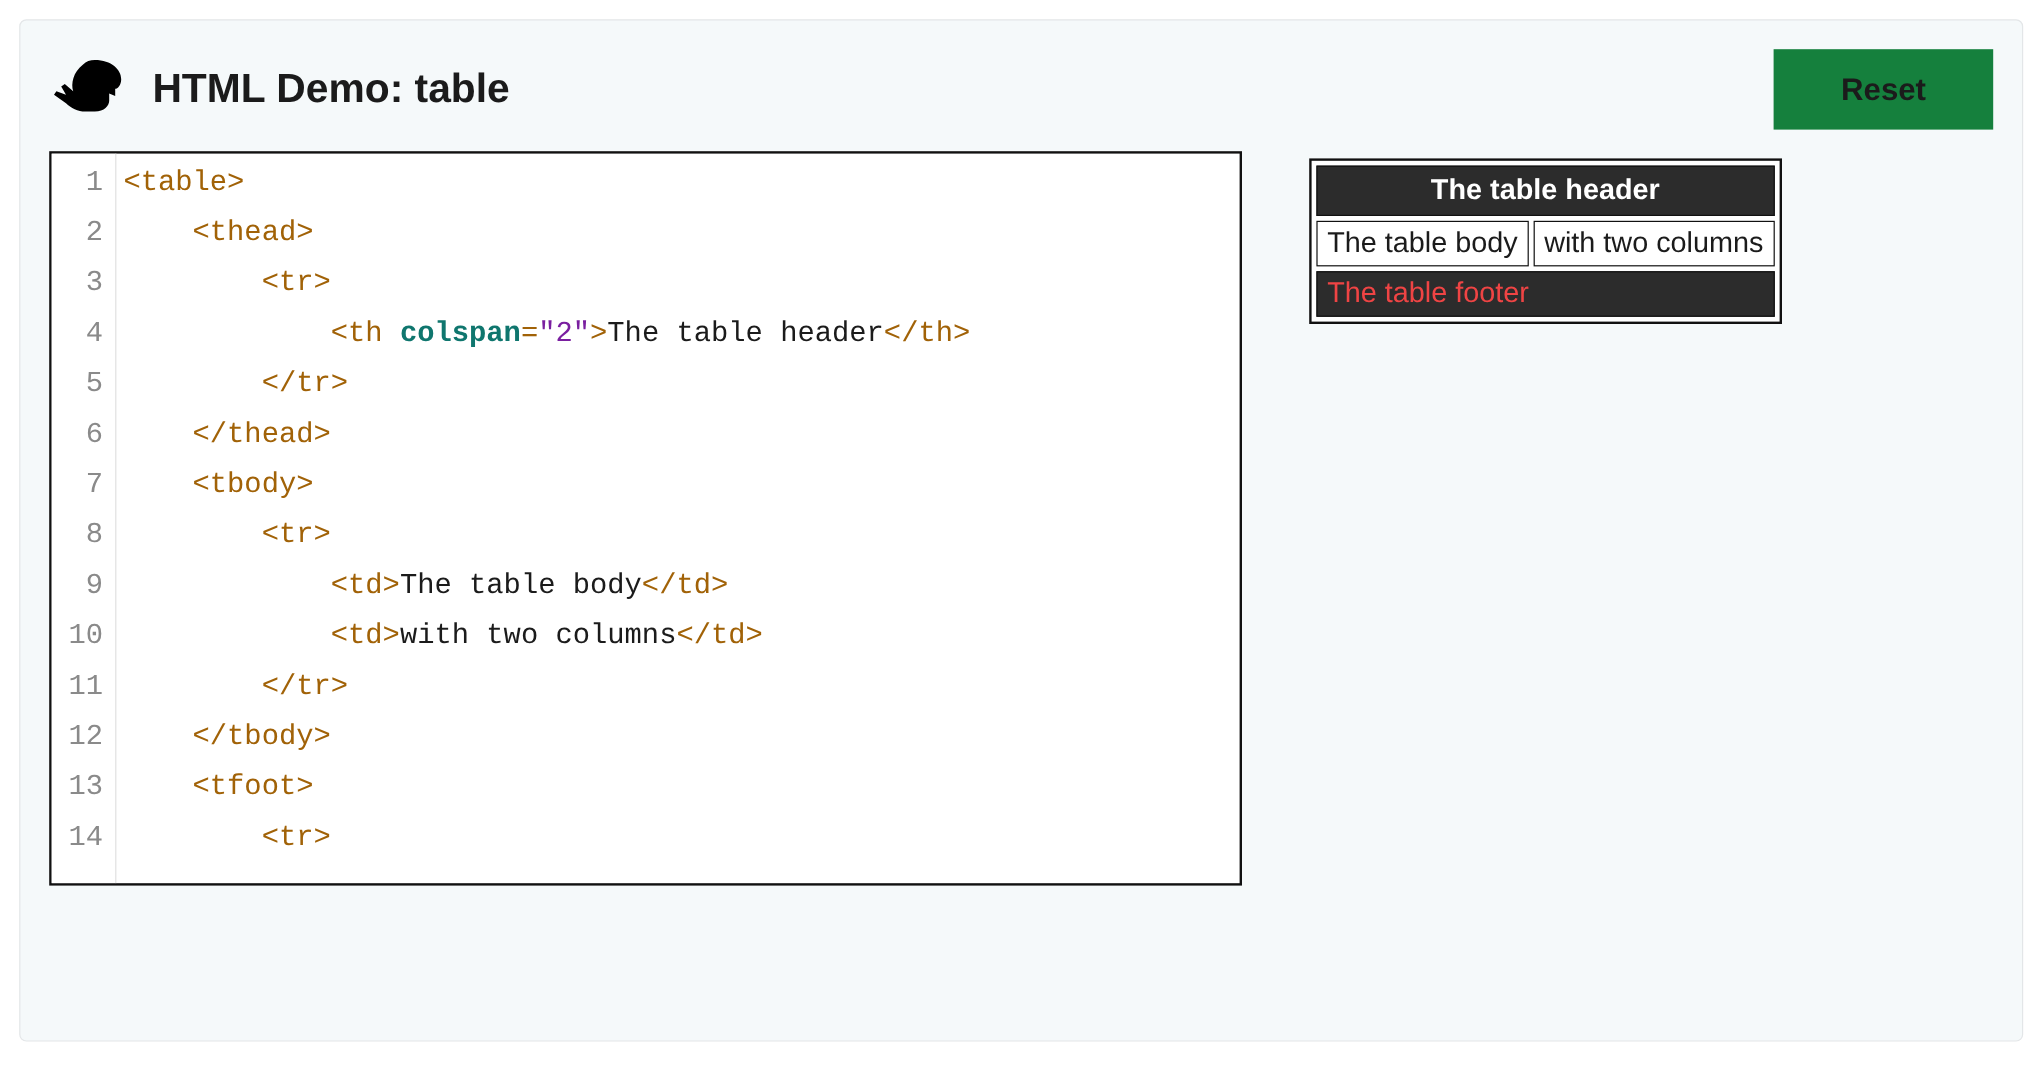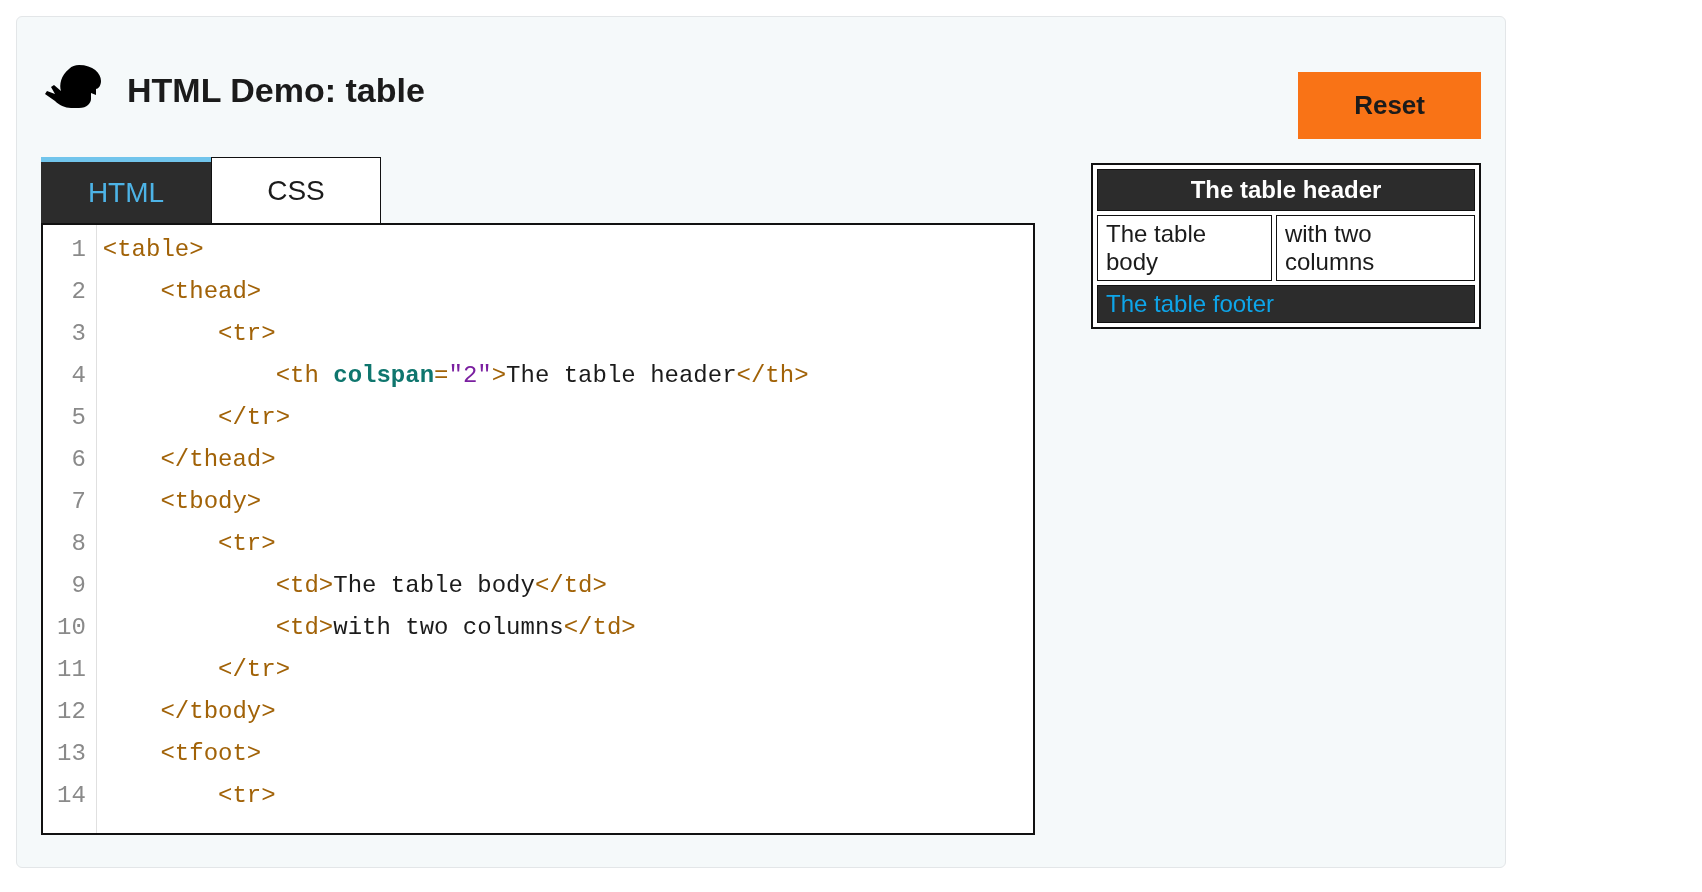--- a/index.html
+++ b/index.html
@@ -8,21 +8,21 @@
     padding: 0;
     font-family: -apple-system, BlinkMacSystemFont, "Segoe UI", Helvetica, Arial, sans-serif;
     background: #ffffff;
   }
   .outer-card {
     margin: 16px;
     border: 1px solid #e3e6e8;
     border-radius: 6px;
     background: #f5f9fa;
     padding: 24px 24px 28px 24px;
-    width: 1490px;
+    width: 1670px;
     height: 852px;
   }
   .header-row {
     display: flex;
     align-items: center;
     justify-content: space-between;
     margin-bottom: 18px;
   }
   .title-group {
     display: flex;
@@ -33,28 +33,27 @@
     width: 64px;
     height: 54px;
     color: #000000;
   }
   .page-title {
     font-size: 34px;
     font-weight: 700;
     color: #1b1b1b;
   }
   .reset-btn {
-    background: #f97316;
+    background: #15803d;
     border: none;
     font-size: 26px;
     font-weight: 700;
     color: #1b1b1b;
     padding: 18px 56px;
     cursor: pointer;
-    margin-top: 31px;
   }
 
   .workarea {
     display: flex;
     gap: 56px;
     align-items: flex-start;
   }
 
   
   .editor-col { width: 994px; }
@@ -131,21 +130,21 @@
     border: 1px solid #111;
     padding: 6px 14px;
   }
   .preview-table td {
     border: 1px solid #111;
     padding: 4px 8px;
     color: #1b1b1b;
   }
   .preview-table tfoot td {
     background: #2c2c2c;
-    color: #0ea5e9;
+    color: #ef4444;
     text-align: left;
   }
 </style>
 </head>
 <body>
 
 <div class="outer-card">
 
   <div class="header-row">
     <div class="title-group">
@@ -155,24 +154,20 @@
         </svg>
       </span>
       <span class="page-title">HTML Demo: table</span>
     </div>
     <button class="reset-btn">Reset</button>
   </div>
 
   <div class="workarea">
 
     <div class="editor-col">
-      <div class="tabs">
-        <div class="tab tab-active">HTML</div>
-        <div class="tab tab-inactive">CSS</div>
-      </div>
       <div class="code-box">
         <div class="code-inner">
           <div class="gutter" id="gutter">1
 2
 3
 4
 5
 6
 7
 8

